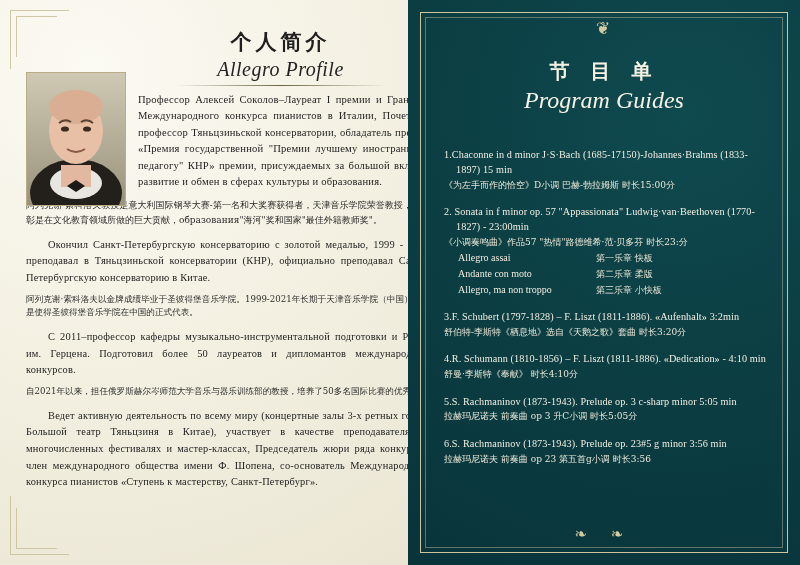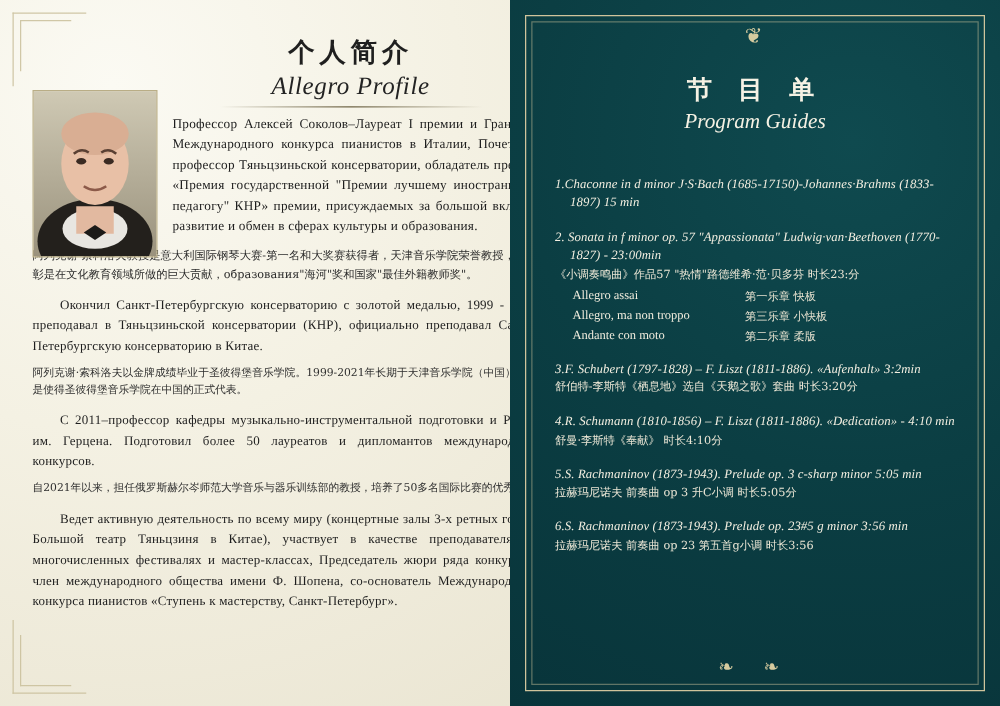--- a/index.html
+++ b/index.html
@@ -172,35 +172,34 @@
   .prog-title-cn {
     font-family: "DejaVu Serif", serif;
     font-size: 20px;
     letter-spacing: 7px;
     color: #f6f2e4;
     font-weight: bold;
   }
   .prog-title-en {
     font-family: "Liberation Serif", serif;
     font-style: italic;
-    font-size: 17px;
+    font-size: 24px;
     color: #f6f2e4;
     margin-top: 2px;
   }
   .prog-list {
     margin: 34px 14px 0 18px;
   }
   .prog-item { margin-bottom: 13px; }
   .prog-line {
     font-family: "Liberation Serif", serif;
     font-size: 10.2px;
     line-height: 1.45;
     color: #f3efe1;
     letter-spacing: .1px;
-    font-style: italic;
   }
   .prog-cn {
     font-family: "DejaVu Serif", serif;
     font-size: 9px;
     line-height: 1.5;
     color: #ece7d6;
     margin-top: 1px;
   }
   .mvt {
     display: flex;
@@ -278,37 +277,38 @@
 
     <div class="prog-title">
       <div class="prog-title-cn">节 目 单</div>
       <div class="prog-title-en">Program Guides</div>
     </div>
 
     <div class="prog-list">
 
       <div class="prog-item">
         <div class="prog-line indent-hang">1.Chaconne in d minor J·S·Bach (1685-17150)-Johannes·Brahms (1833-1897) 15 min</div>
+        <div class="prog-cn">《为左手而作的恰空》D小调 巴赫-勃拉姆斯 时长15:00分</div>
       </div>
 
       <div class="prog-item">
         <div class="prog-line indent-hang">2. Sonata in f minor op. 57 "Appassionata" Ludwig·van·Beethoven (1770-1827) - 23:00min</div>
         <div class="prog-cn">《小调奏鸣曲》作品57 "热情"路德维希·范·贝多芬 时长23:分</div>
         <div class="mvt">
           <span class="mvt-it">Allegro assai</span>
           <span class="mvt-cn">第一乐章 快板</span>
         </div>
         <div class="mvt">
+          <span class="mvt-it">Andante con moto</span>
+          <span class="mvt-cn">第二乐章 柔版</span>
+        </div>
+        <div class="mvt">
           <span class="mvt-it">Allegro, ma non troppo</span>
           <span class="mvt-cn">第三乐章 小快板</span>
         </div>
-        <div class="mvt">
-          <span class="mvt-it">Andante con moto</span>
-          <span class="mvt-cn">第二乐章 柔版</span>
-        </div>
       </div>
 
       <div class="prog-item">
         <div class="prog-line indent-hang">3.F. Schubert (1797-1828) – F. Liszt (1811-1886). «Aufenhalt» 3:2min</div>
         <div class="prog-cn">舒伯特-李斯特《栖息地》选自《天鹅之歌》套曲 时长3:20分</div>
       </div>
 
       <div class="prog-item">
         <div class="prog-line indent-hang">4.R. Schumann (1810-1856) – F. Liszt (1811-1886). «Dedication» - 4:10 min</div>
         <div class="prog-cn">舒曼·李斯特《奉献》 时长4:10分</div>

